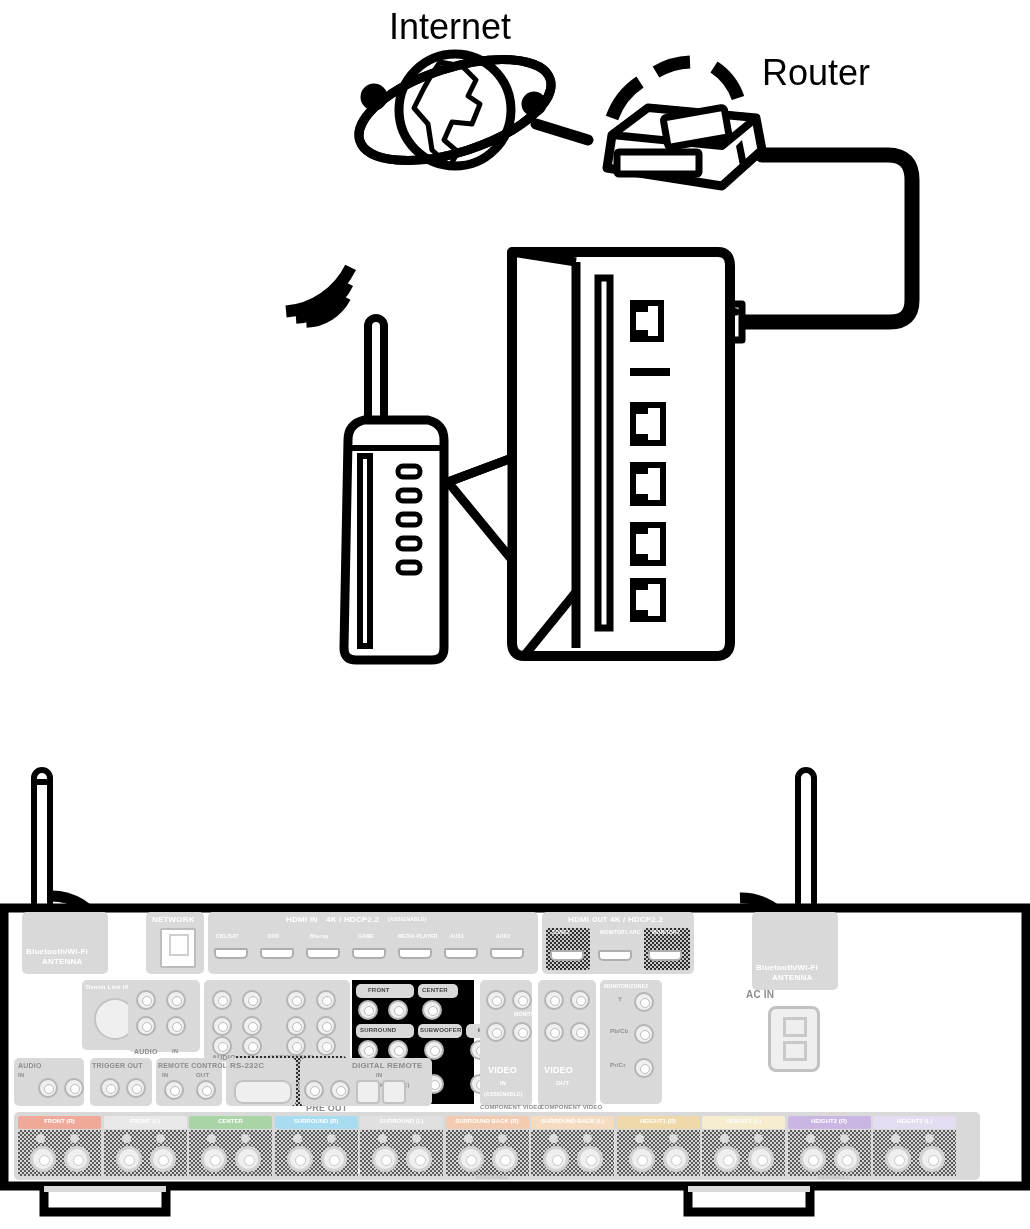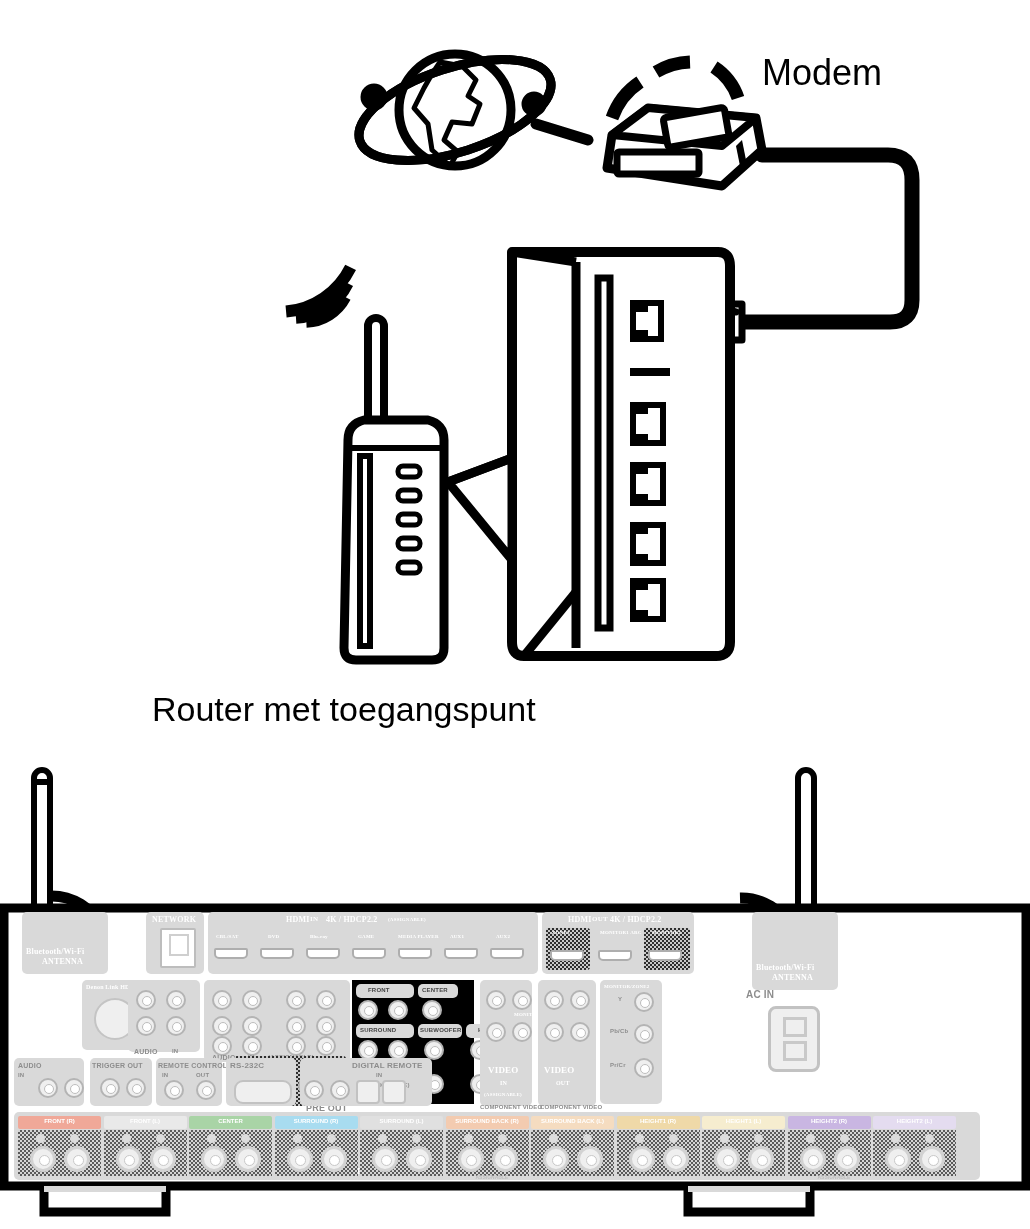--- a/index.html
+++ b/index.html
@@ -15,21 +15,21 @@
   .pnl{position:absolute;}
   .grp{position:absolute;background:#d9d9d9;border-radius:5px;}
   .grpD{position:absolute;border-radius:3px;
     background-image:
       linear-gradient(45deg,#2e2e2e 25%,transparent 25%,transparent 75%,#2e2e2e 75%),
       linear-gradient(45deg,#2e2e2e 25%,#c9c9c9 25%,#c9c9c9 75%,#2e2e2e 75%);
     background-size:4px 4px;background-position:0 0,2px 2px;}
   .t{position:absolute;white-space:nowrap;font-weight:bold;line-height:1;
      color:#fff;letter-spacing:.2px;}
   .tg{color:#8d8d8d;}
-  .tw{color:#fff;font-family:Liberation Serif, serif;}
+  .tw{color:#fff;}
   .hdmi{position:absolute;width:34px;height:11px;border:2px solid #aeaeae;
         border-radius:2px 2px 5px 5px;background:#fff;box-sizing:border-box;}
   .rca{position:absolute;width:20px;height:20px;border-radius:50%;
        border:2px solid #b4b4b4;background:#efefef;box-sizing:border-box;}
   .rca::after{content:"";position:absolute;left:50%;top:50%;width:8px;height:8px;
        margin:-4px 0 0 -4px;border-radius:50%;background:#fff;border:1px solid #bdbdbd;}
   .spk{position:absolute;width:26px;height:26px;border-radius:50%;
        border:3px solid #d2d2d2;background:#efefef;box-sizing:border-box;}
   .spk::after{content:"";position:absolute;left:50%;top:50%;width:9px;height:9px;
        margin:-4.5px 0 0 -4.5px;border-radius:50%;background:#fff;border:1px solid #c8c8c8;}
@@ -138,22 +138,22 @@
         <rect x="398" y="490" width="22" height="11" rx="5" fill="#fff" stroke="#000" stroke-width="5"></rect>
         <rect x="398" y="514" width="22" height="11" rx="5" fill="#fff" stroke="#000" stroke-width="5"></rect>
         <rect x="398" y="538" width="22" height="11" rx="5" fill="#fff" stroke="#000" stroke-width="5"></rect>
         <rect x="398" y="562" width="22" height="11" rx="5" fill="#fff" stroke="#000" stroke-width="5"></rect>
       </g>
     </g>
 
     <rect x="726" y="352" width="9" height="32" fill="#000"></rect>
   </svg>
 
-  <div class="lbl" id="lbl-modem">Modem</div>
-  <div class="lbl" id="lbl-router">Router met toegangspunt</div>
+  <div class="lbl" id="lbl-internet">Internet</div>
+  <div class="lbl" id="lbl-modem">Router</div>
 
   <svg width="1030" height="340" style="top:890px">
 
     <g>
       <g fill="none" stroke="#000" stroke-width="11" stroke-linecap="butt">
         <path d="M58 10 A 56 56 0 0 1 110 42" transform="translate(-8,-4)"></path>
         <path d="M52 28 A 40 40 0 0 1 88 52" transform="translate(-4,-2)"></path>
         <path d="M48 46 A 26 26 0 0 1 70 62"></path>
       </g>
       <rect x="34" y="-120" width="16" height="160" rx="8" fill="#fff" stroke="#000" stroke-width="6"></rect>

